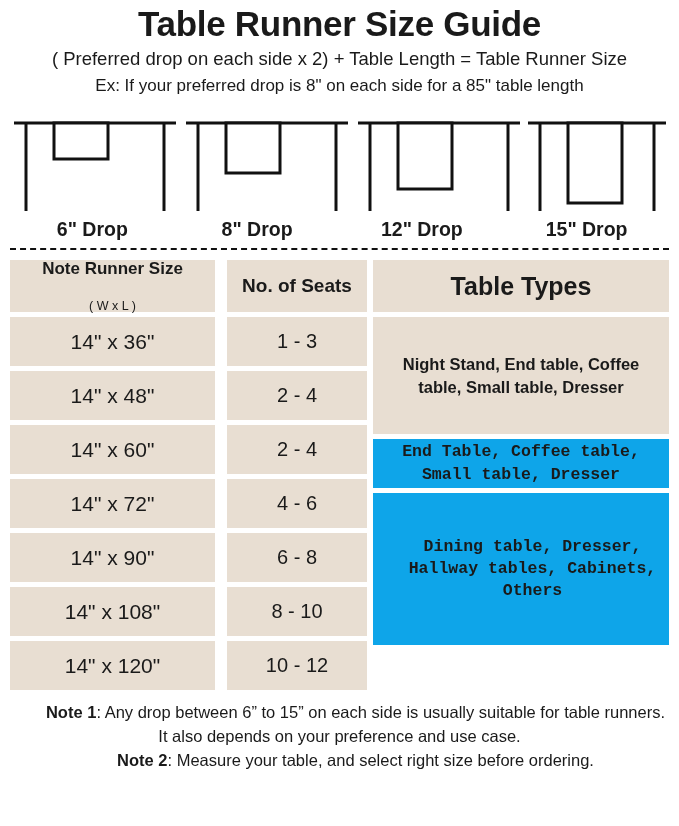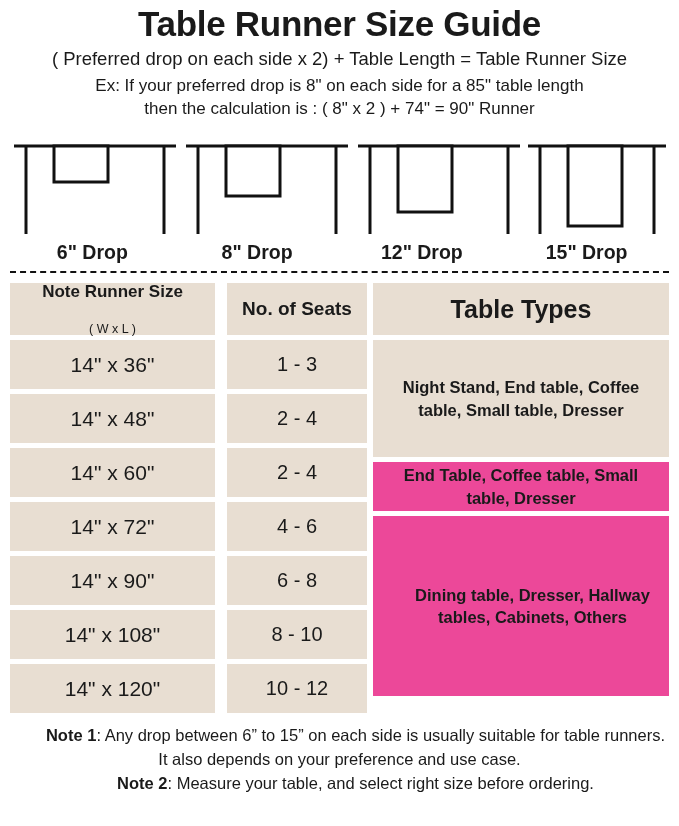--- a/index.html
+++ b/index.html
@@ -81,21 +81,21 @@
   .cell {
     background: #e8ded2;
     margin-bottom: 5px;
     box-sizing: border-box;
     display: flex;
     flex-direction: column;
     align-items: center;
     justify-content: center;
     text-align: center;
   }
-  .cell.light { background: #ec4899; }
+  .cell.light { background: #0ea5e9; font-family: Liberation Mono, monospace; }
 
   .head-cell {
     height: 52px;
     font-size: 17px;
     font-weight: bold;
     line-height: 1.15;
   }
   .head-cell .sub {
     font-weight: normal;
     font-size: 12.5px;
@@ -120,21 +120,21 @@
     font-weight: bold;
   }
   .types-cell {
     font-size: 16.5px;
     font-weight: bold;
     line-height: 1.35;
     padding: 4px 12px;
   }
   .types-cell.h3 { height: 117px; }
   .types-cell.h2 { height: 49px; }
-  .types-cell.h4 { height: 180px; padding-left: 35px; }
+  .types-cell.h4 { height: 152px; padding-left: 35px; }
 
   
   .notes {
     margin-top: 6px;
     text-align: center;
     font-size: 16.5px;
     line-height: 1.45;
   }
   .notes b { font-weight: bold; margin-left: 32px; }
   .note-line { display: block; }
@@ -143,21 +143,20 @@
 <body>
 
 <div class="page">
 
   <div class="title">Table Runner Size Guide</div>
 
   <div class="formula">( Preferred drop on each side x 2) + Table Length = Table Runner Size</div>
 
   <div class="example">
     <span>Ex: If your preferred drop is 8" on each side for a 85" table length</span>
-    <span class="l2">then the calculation is : ( 8" x 2 ) + 74" = 90" Runner</span>
   </div>
 
   <div class="diagram">
     <svg width="659" height="108" viewBox="0 0 659 108">
       <g stroke="#111" stroke-width="3" fill="none">
 
         <line x1="4" y1="16" x2="166" y2="16"></line>
         <line x1="16" y1="16" x2="16" y2="104"></line>
         <line x1="154" y1="16" x2="154" y2="104"></line>
         <rect x="44" y="16" width="54" height="36" fill="#ffffff"></rect>

